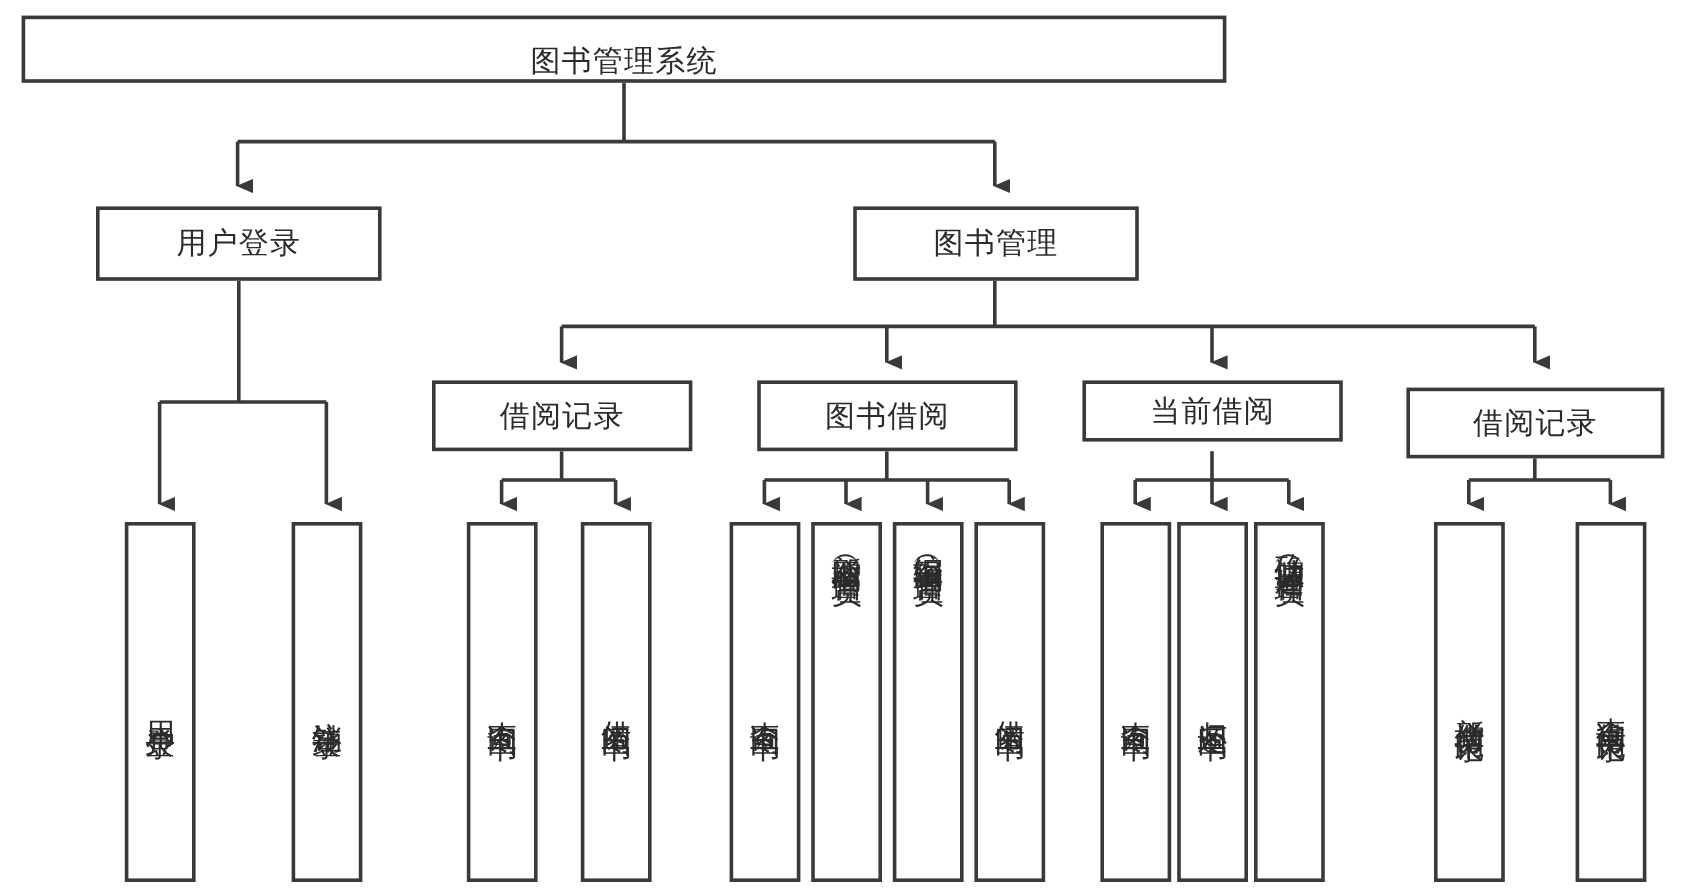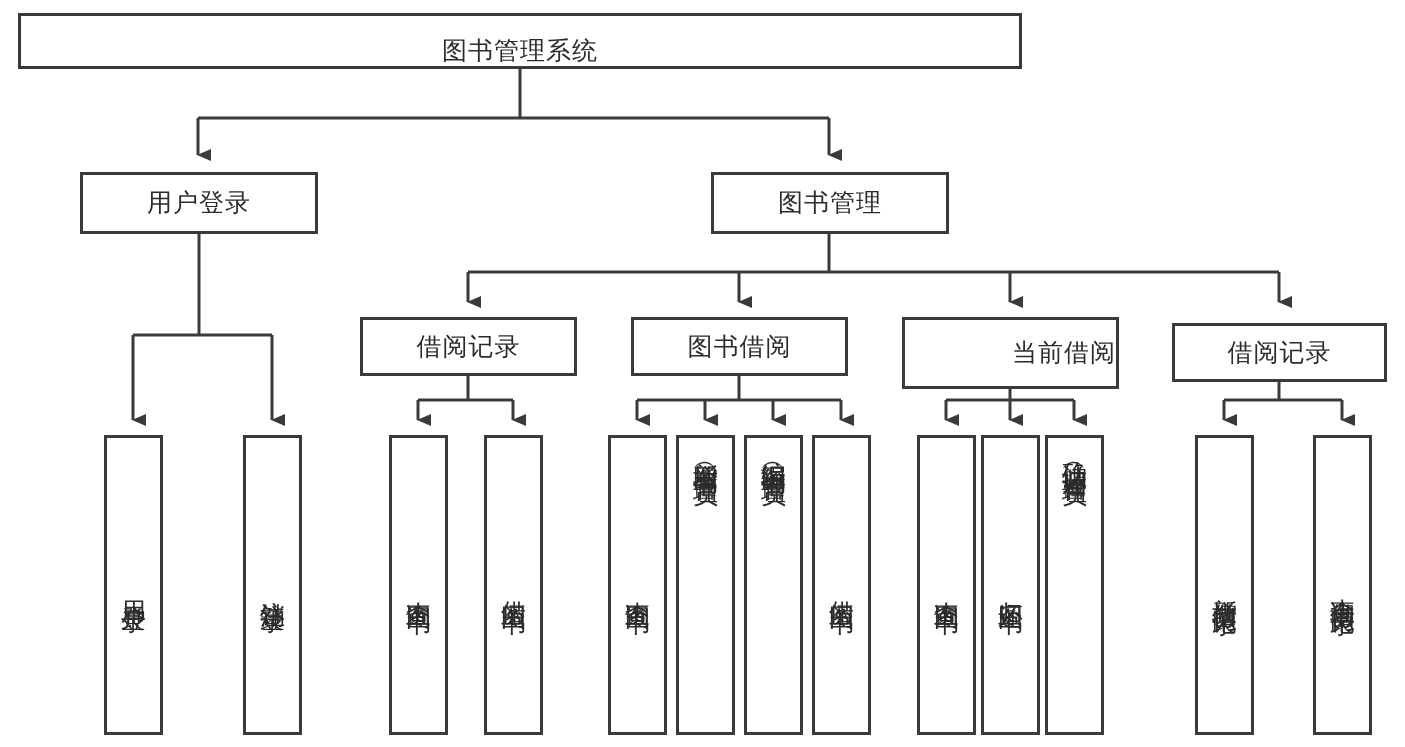--- a/index.html
+++ b/index.html
@@ -137,21 +137,21 @@
   </div>
 
   <div class="node" style="left:360px; top:317px; width:217px; height:59px;">
     <span class="node-label">借阅记录</span>
   </div>
 
   <div class="node" style="left:631px; top:317px; width:217px; height:59px;text-align:center;">
     <span class="node-label">图书借阅</span>
   </div>
 
-  <div class="node" style="left:902px; top:317px; width:217px; height:72px;justify-content:flex-end;">
+  <div class="node" style="left:902px; top:317px; width:217px; height:51px;">
     <span class="node-label">当前借阅</span>
   </div>
 
   <div class="node" style="left:1172px; top:323px; width:215px; height:59px;">
     <span class="node-label">借阅记录</span>
   </div>
 
   <div class="node leaf centered-text" style="left:104px; top:435px; width:59px; height:300px;">
     <span class="node-label">用户登录</span>
   </div>

